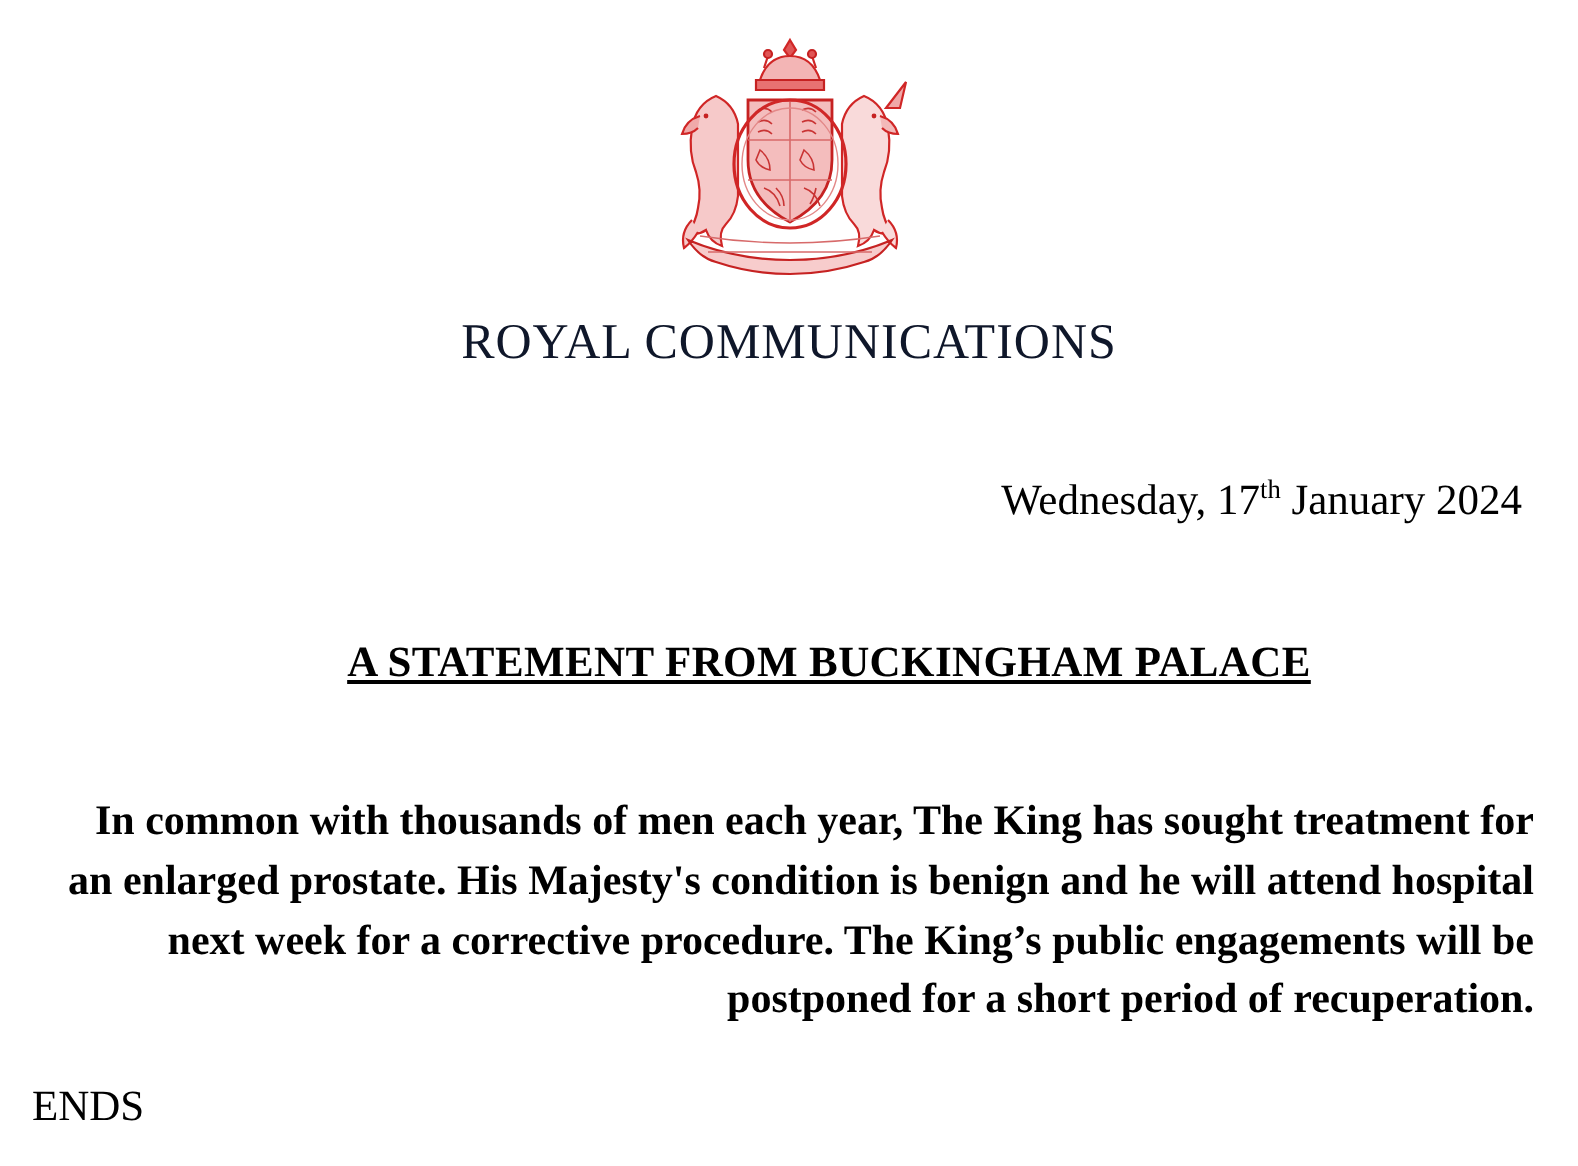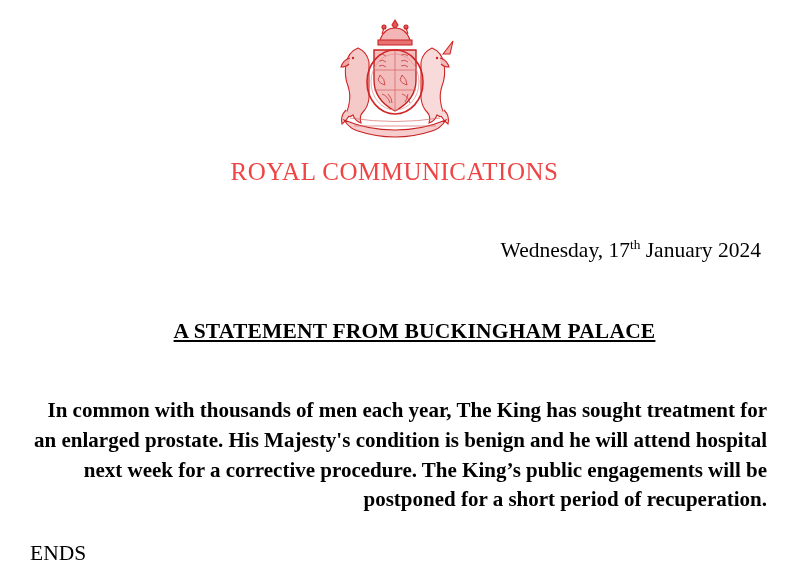--- a/index.html
+++ b/index.html
@@ -37,21 +37,21 @@
   
   .masthead {
     width: 100%;
     text-align: center;
     margin-top: 16px;
   }
   .masthead-text {
     font-family: "Liberation Serif", serif;
     font-size: 25px;
     letter-spacing: 0.5px;
-    color: #ef4444;
+    color: #0f172a;
     font-weight: 400;
   }
 
   
   .date-line {
     margin-top: 52px;
     padding-right: 28px;
     text-align: right;
     font-size: 21.5px;
     color: #000;
@@ -82,21 +82,21 @@
     padding: 0 22px 0 22px;
   }
   .body-paragraph {
     font-size: 21px;
     line-height: 1.42;
     text-align: right;
     font-weight: bold;
   }
   .ends-line {
     margin-top: 26px;
-    padding: 0 30px;
+    padding: 0 16px;
     font-size: 21.5px;
   }
 </style>
 </head>
 <body>
 
 <div class="page">
 
   <div class="crest-wrap">
     <svg class="crest" viewBox="0 0 150 128" aria-hidden="true">

